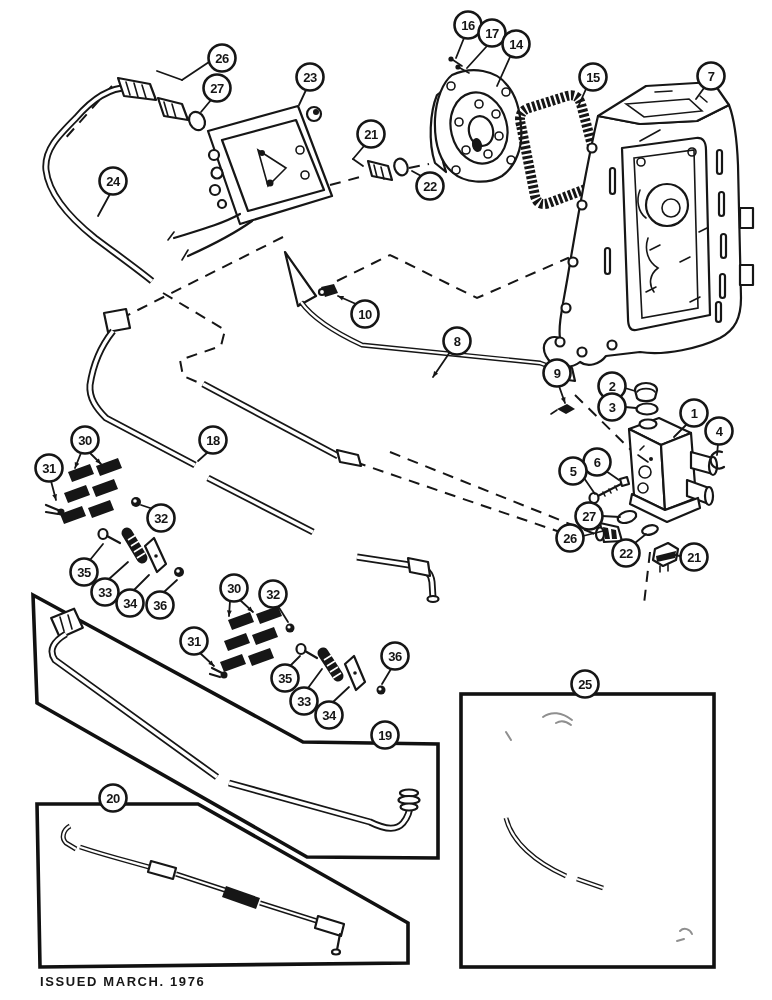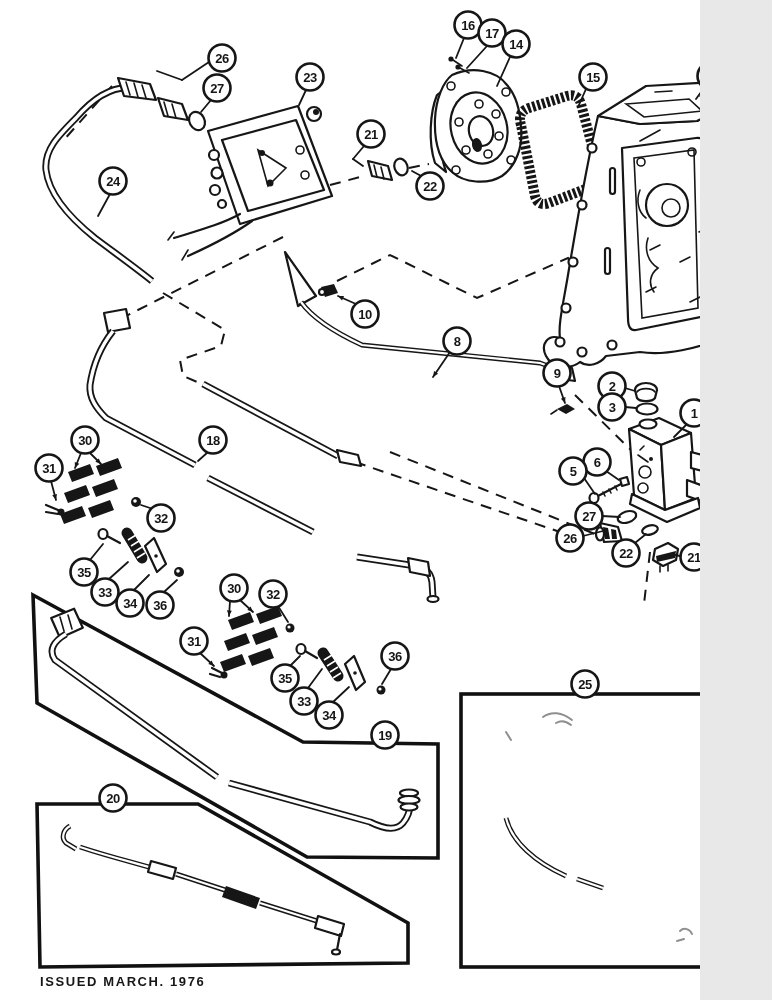--- a/index.html
+++ b/index.html
@@ -1,16 +1,16 @@
 <!DOCTYPE html>
 <html><head>
 <meta charset="utf-8">
 <style>
   html,body{margin:0;padding:0;background:#e8e8e8;}
-  .page{position:relative;width:700px;height:1000px;background:#ffffff;overflow:hidden;
+  .page{position:relative;width:772px;height:1000px;background:#ffffff;overflow:hidden;
         font-family:"Liberation Sans",sans-serif;}
   svg{position:absolute;left:0;top:0;}
   .ln{stroke:#161616;fill:none;stroke-width:2.2;stroke-linecap:round;stroke-linejoin:round;}
   .ln-thin{stroke:#161616;fill:none;stroke-width:1.6;stroke-linecap:round;}
   .fw{fill:#ffffff;stroke:#161616;stroke-width:2.2;stroke-linejoin:round;}
   .fb{fill:#161616;stroke:none;}
   .tube-o{stroke:#161616;stroke-width:7;fill:none;stroke-linecap:butt;stroke-linejoin:round;}
   .tube-i{stroke:#ffffff;stroke-width:3.4;fill:none;stroke-linecap:butt;stroke-linejoin:round;}
   .tube-so{stroke:#161616;stroke-width:5;fill:none;stroke-linecap:butt;}
   .tube-si{stroke:#ffffff;stroke-width:2.2;fill:none;stroke-linecap:butt;}

